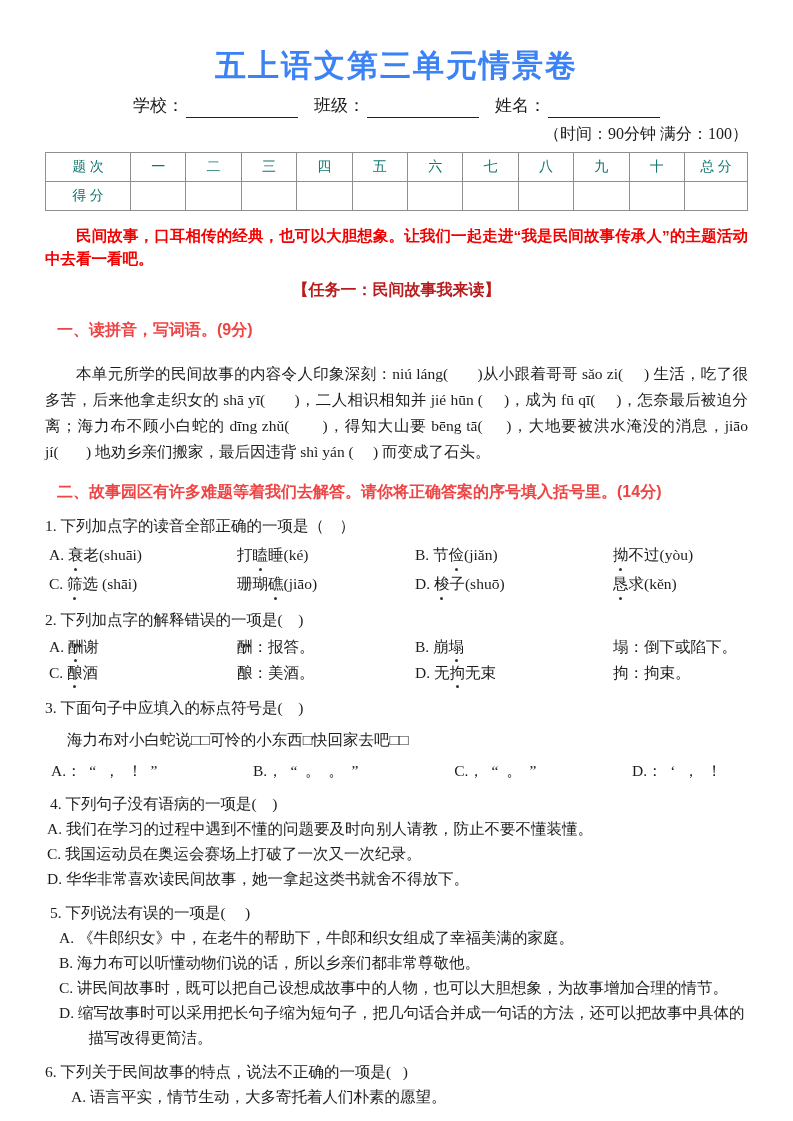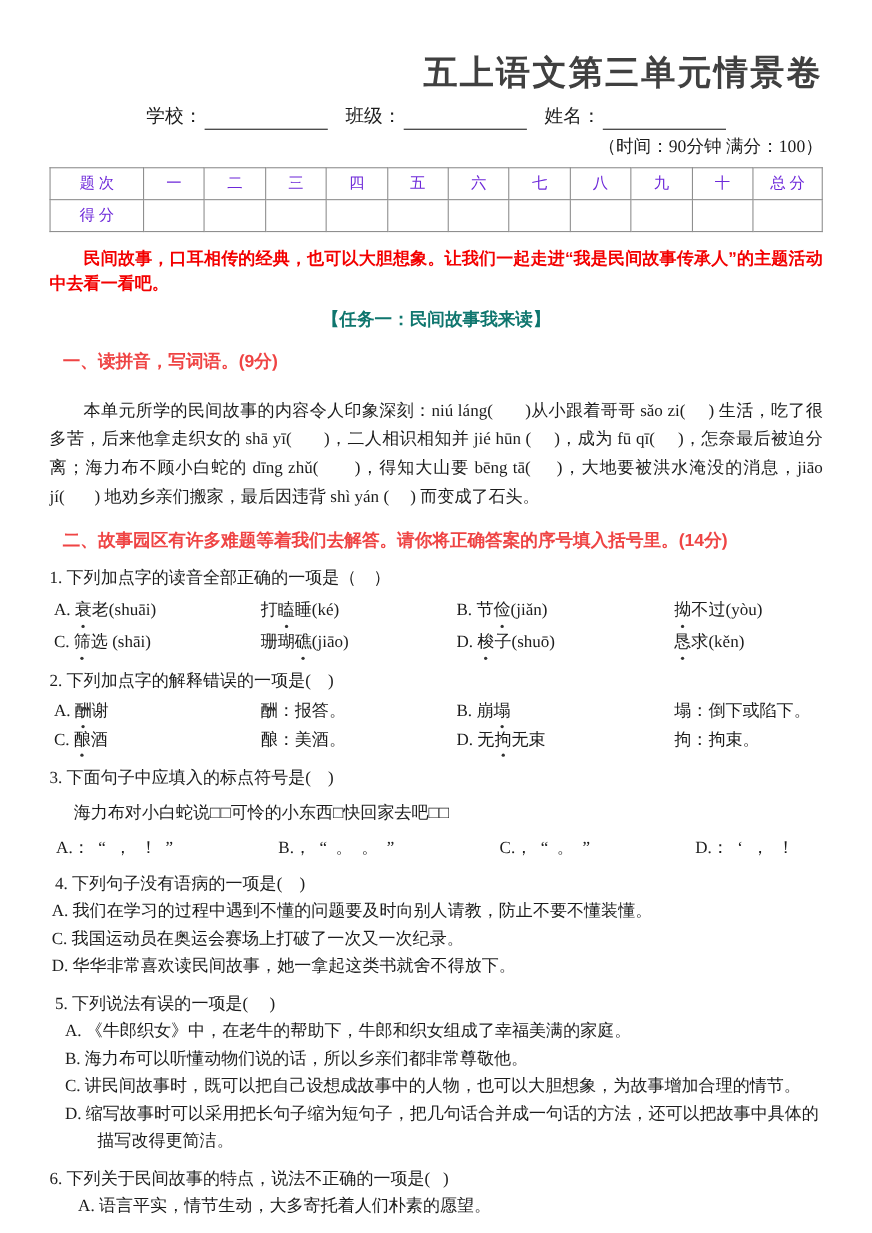--- a/index.html
+++ b/index.html
@@ -3,53 +3,53 @@
 <meta charset="utf-8">
 <style>
   html, body { margin:0; padding:0; overflow:hidden; }
   body {
     width:793px; height:1121px; background:#ffffff;
     font-family:"Liberation Serif", serif; color:#1c1c1c;
   }
   .page { box-sizing:border-box; padding:46px 45px 0 45px; }
 
   .exam-title {
-    margin:0; text-align:right; color:#404040;
+    margin:0; text-align:center; color:#3b82f6;
     font-family:"Liberation Sans", sans-serif;
     font-size:31px; font-weight:bold; letter-spacing:2px; line-height:40px;
   }
 
   .info-line {
     display:flex; justify-content:center; align-items:flex-end;
     font-size:17px; margin-top:8px; line-height:24px;
   }
   .blank {
     display:inline-block; width:112px; border-bottom:1.5px solid #222;
     height:20px; margin:0 16px 0 2px;
   }
   .blank.last { margin-right:0; }
 
   .time-line { text-align:right; font-size:16px; margin-top:5px; line-height:22px; }
 
   table.score-table {
     width:100%; border-collapse:collapse; margin-top:7px;
-    color:#6d28d9; font-size:14px; table-layout:fixed;
+    color:#0f766e; font-size:14px; table-layout:fixed;
   }
   table.score-table td { border:1px solid #8f8f8f; height:28px; text-align:center; padding:0; }
   td.col-first { width:84px; }
   td.col-last  { width:62px; }
 
   .intro {
     color:#f30000; font-weight:bold; font-family:"Liberation Sans", sans-serif;
     font-size:15.5px; line-height:23px; text-indent:2em;
     margin:13px 0 0; text-align:justify;
   }
 
   .task-heading {
-    text-align:center; color:#0f766e; font-weight:bold; font-size:16px;
+    text-align:center; color:#b91c1c; font-weight:bold; font-size:16px;
     margin-top:9px; line-height:24px; font-family:Liberation Mono, monospace;
   }
 
   .sec-heading {
     color:#ef4444; font-weight:bold; font-size:16px; line-height:24px;
     margin:15px 0 0 12px; font-family:"Liberation Sans", sans-serif;
   }
 
   .body-text {
     font-size:15.5px; line-height:26px; text-indent:2em;

